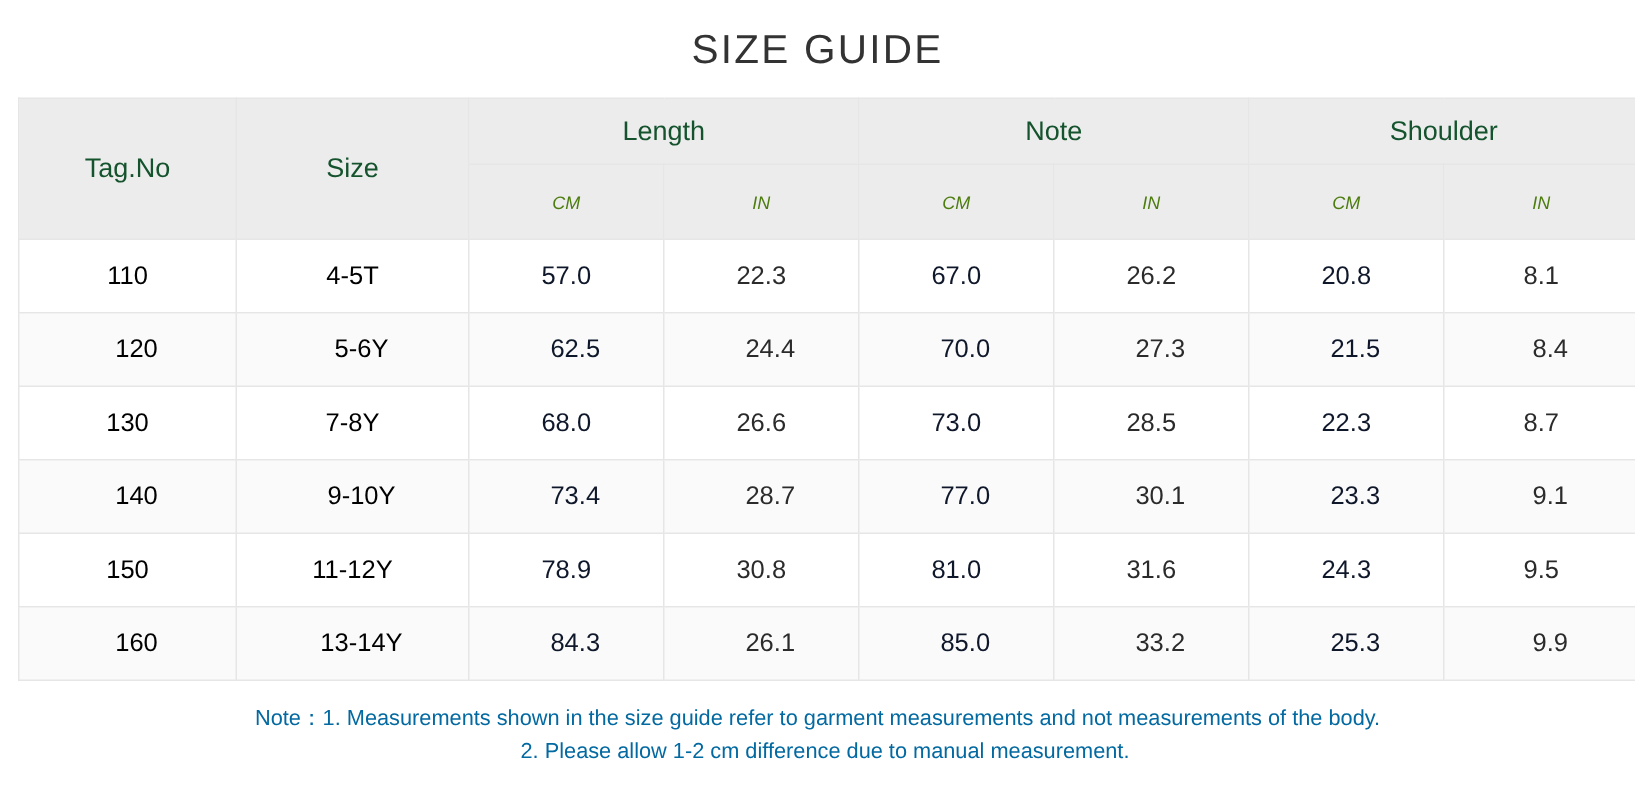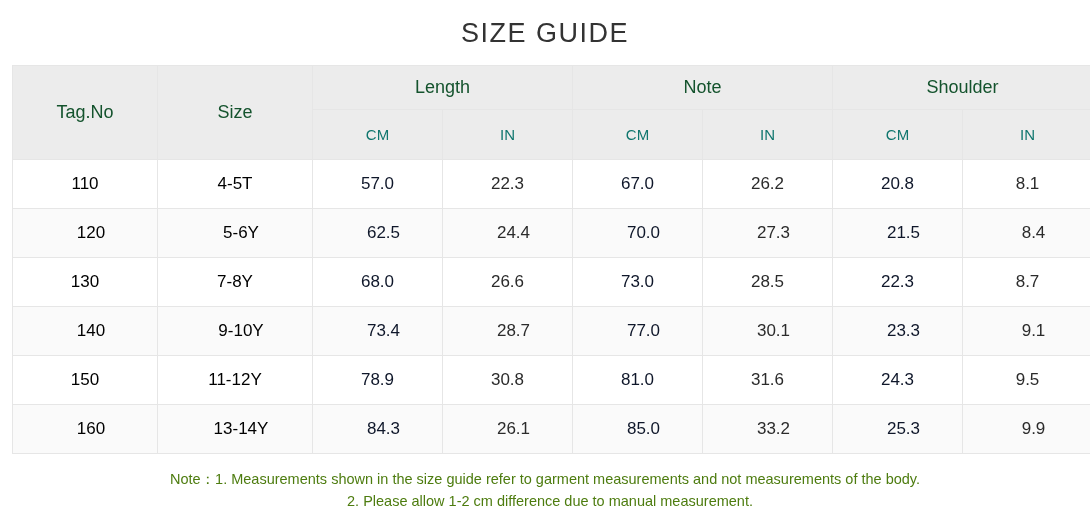--- a/index.html
+++ b/index.html
@@ -49,24 +49,25 @@
     height: 43px;
     padding: 0;
   }
   th.corner-head {
     font-size: 18px;
     height: 92px;
     padding: 0;
     vertical-align: middle;
   }
   th.unit-head {
-    font-size: 15px;
+    font-size: 12px;
     height: 49px;
     padding: 0;
-    color: #0f766e;
+    color: #4d7c0f;
+    font-style: italic;
   }
   tbody td {
     height: 48px;
     font-size: 17px;
     padding: 0;
     background: #ffffff;
   }
   tbody tr.alt td {
     background: #fafafa;
     padding-left: 12px;
@@ -76,21 +77,21 @@
   }
   td.inch {
     color: #2b2b2b;
   }
   td.tag, td.size {
     color: #000000;
   }
   .notes {
     margin-top: 14px;
     text-align: center;
-    color: #4d7c0f;
+    color: #0369a1;
     font-size: 14.5px;
     line-height: 1.55;
   }
   .notes .line1 {
     padding-left: 0;
   }
   .notes .line2 {
     padding-left: 10px;
   }
   .col-tag { width: 145px; }

